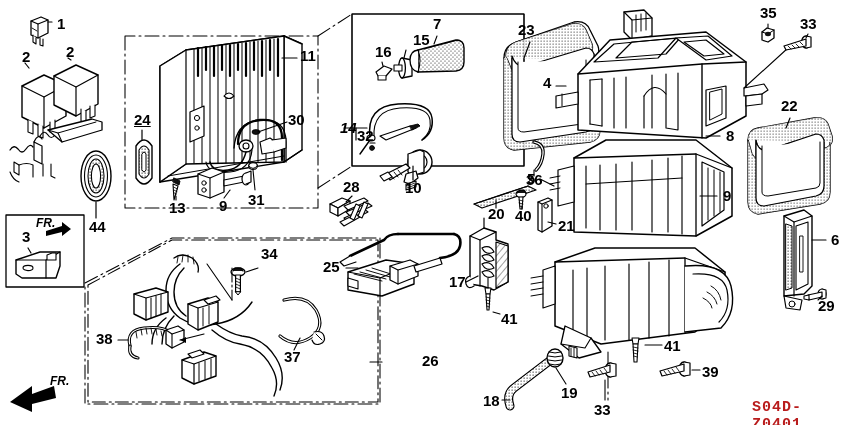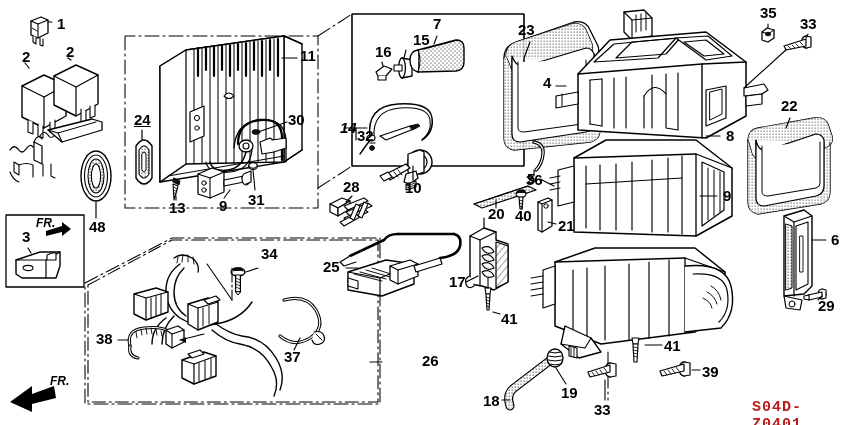--- a/index.html
+++ b/index.html
@@ -749,21 +749,21 @@
 <div class="lbl" style="left:449px;top:274px;">17</div>
 <div class="lbl" style="left:483px;top:393px;">18</div>
 <div class="lbl" style="left:561px;top:385px;">19</div>
 <div class="lbl" style="left:488px;top:206px;">20</div>
 <div class="lbl" style="left:558px;top:218px;">21</div>
 <div class="lbl" style="left:781px;top:98px;">22</div>
 <div class="lbl" style="left:518px;top:22px;">23</div>
 <div class="lbl" style="left:134px;top:112px;text-decoration:underline;">24</div>
 <div class="lbl" style="left:323px;top:259px;">25</div>
 <div class="lbl" style="left:386px;top:353px;margin-left:36px;">26</div>
-<div class="lbl" style="left:89px;top:219px;">48</div>
+<div class="lbl" style="left:89px;top:219px;">44</div>
 <div class="lbl" style="left:343px;top:179px;">28</div>
 <div class="lbl" style="left:818px;top:298px;">29</div>
 <div class="lbl" style="left:288px;top:112px;">30</div>
 <div class="lbl" style="left:248px;top:192px;">31</div>
 <div class="lbl" style="left:357px;top:128px;">32</div>
 <div class="lbl" style="left:800px;top:16px;">33</div>
 <div class="lbl" style="left:594px;top:402px;">33</div>
 <div class="lbl" style="left:261px;top:246px;">34</div>
 <div class="lbl" style="left:760px;top:5px;">35</div>
 <div class="lbl" style="left:526px;top:172px;">36</div>

